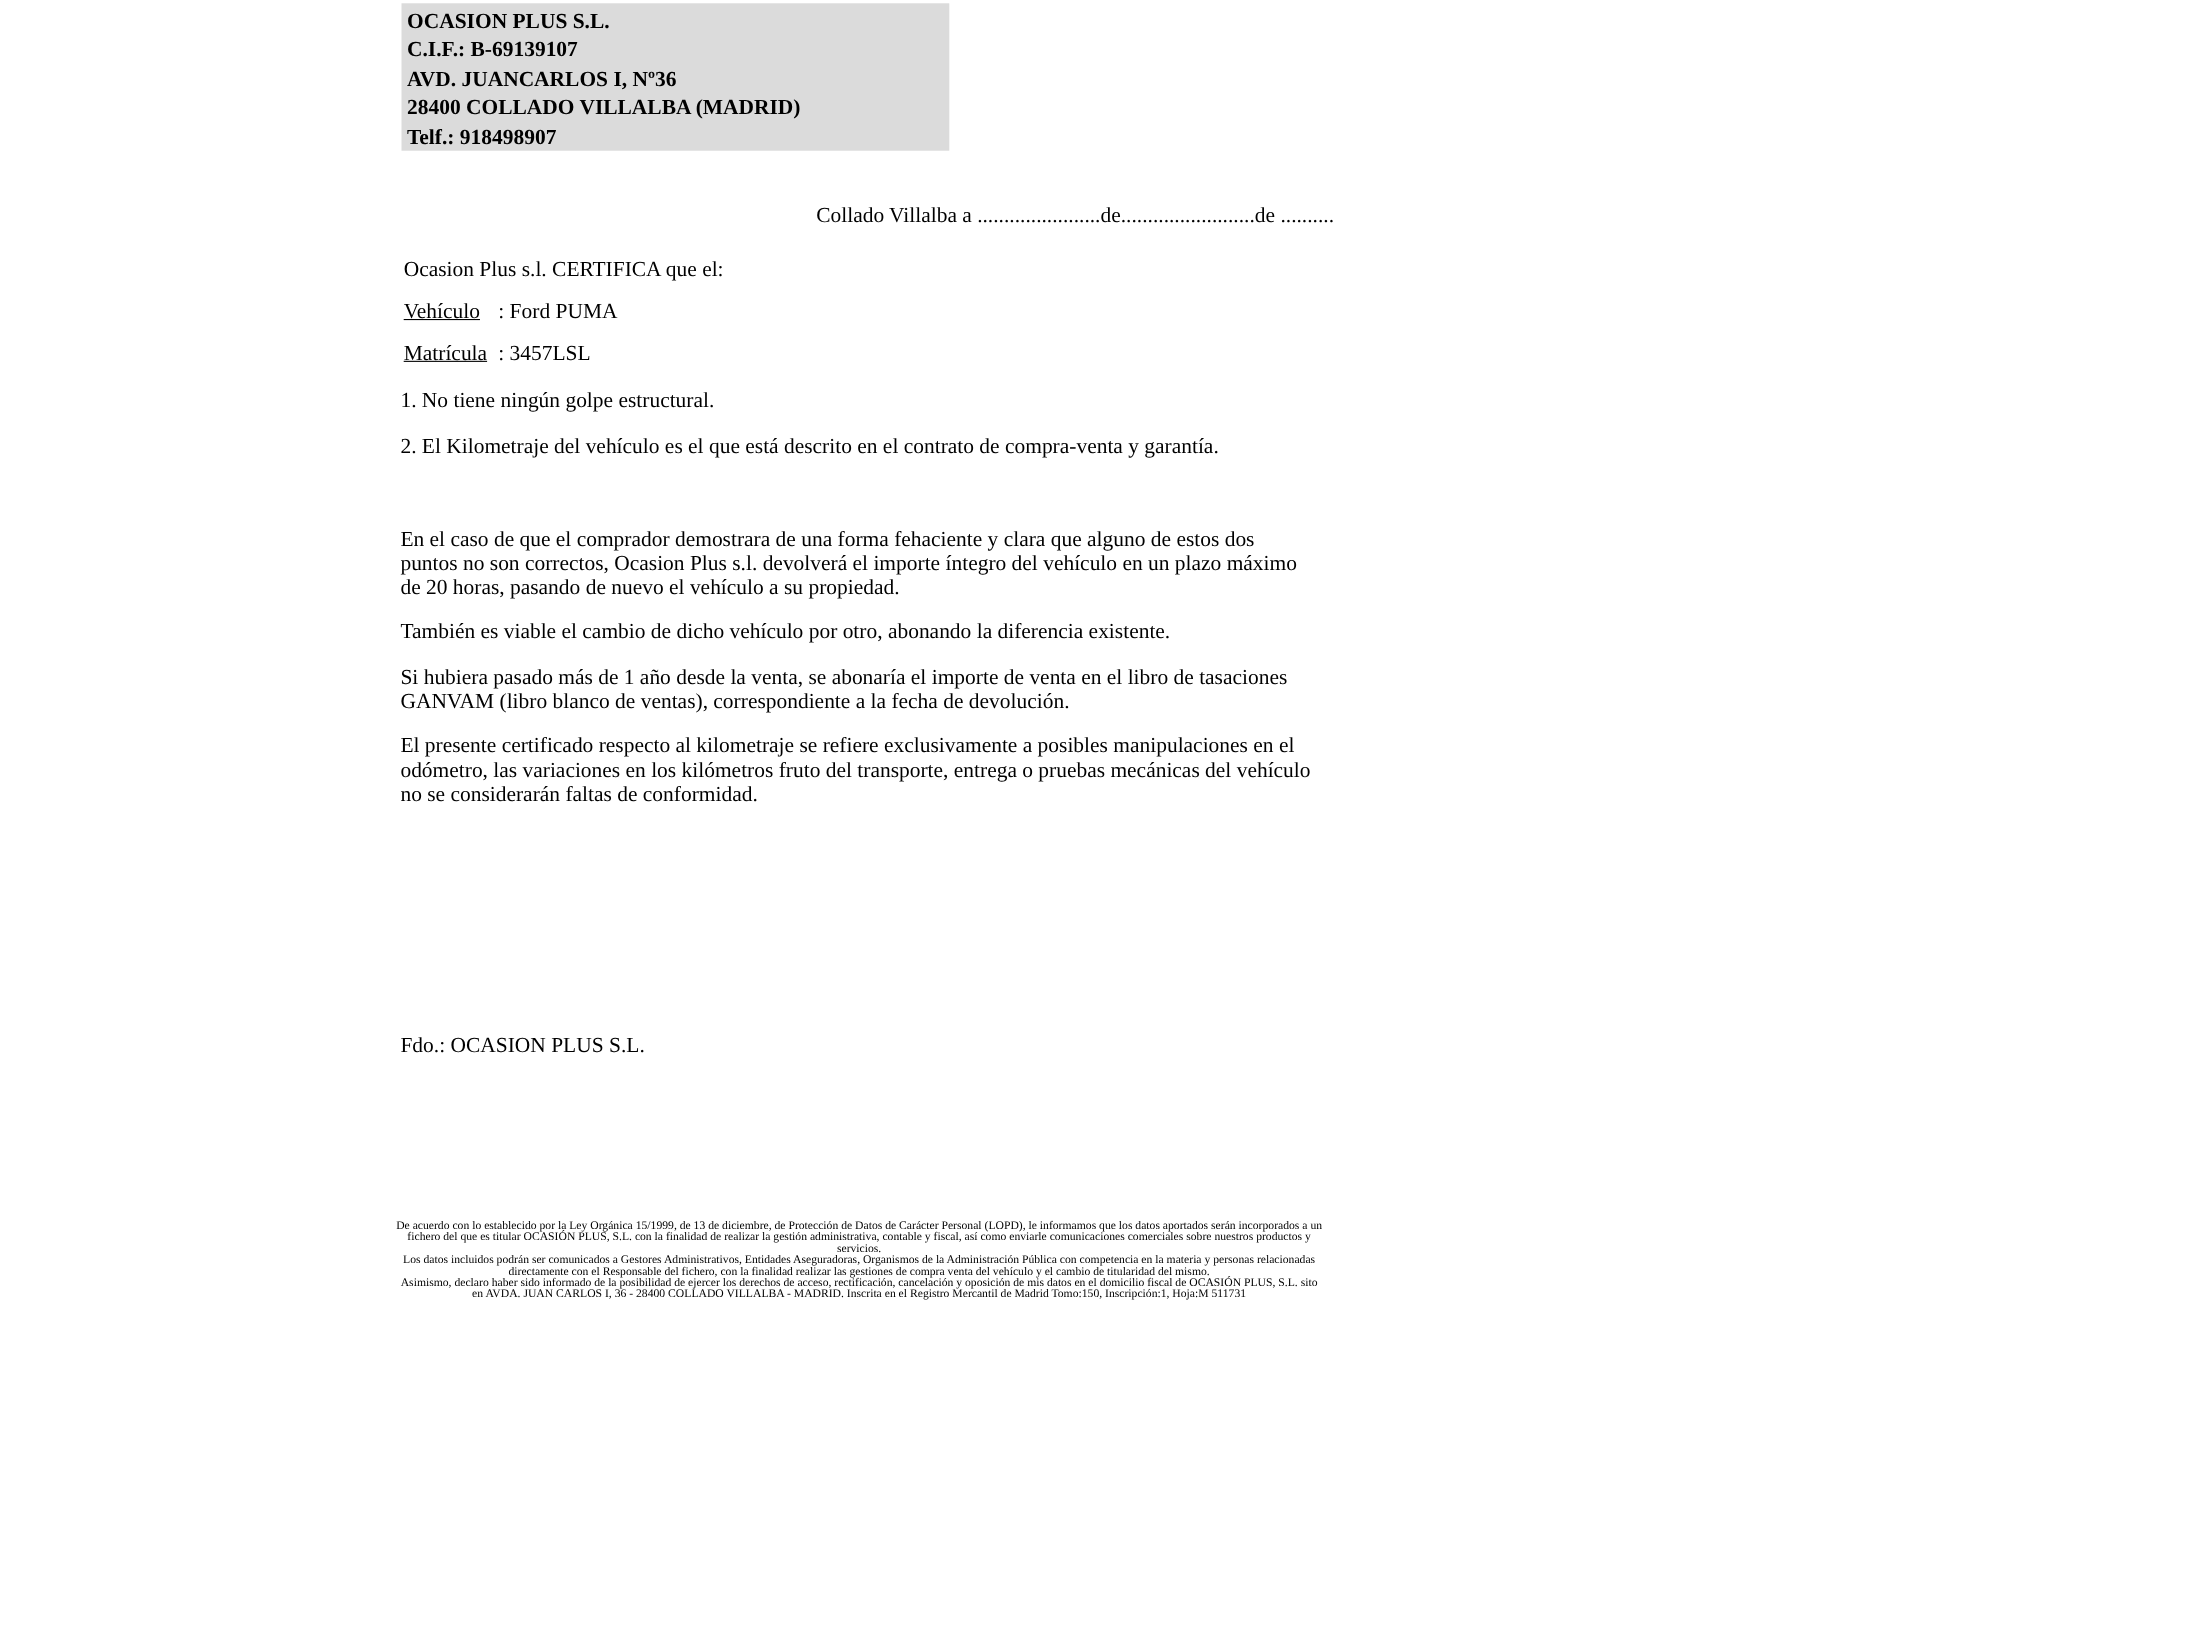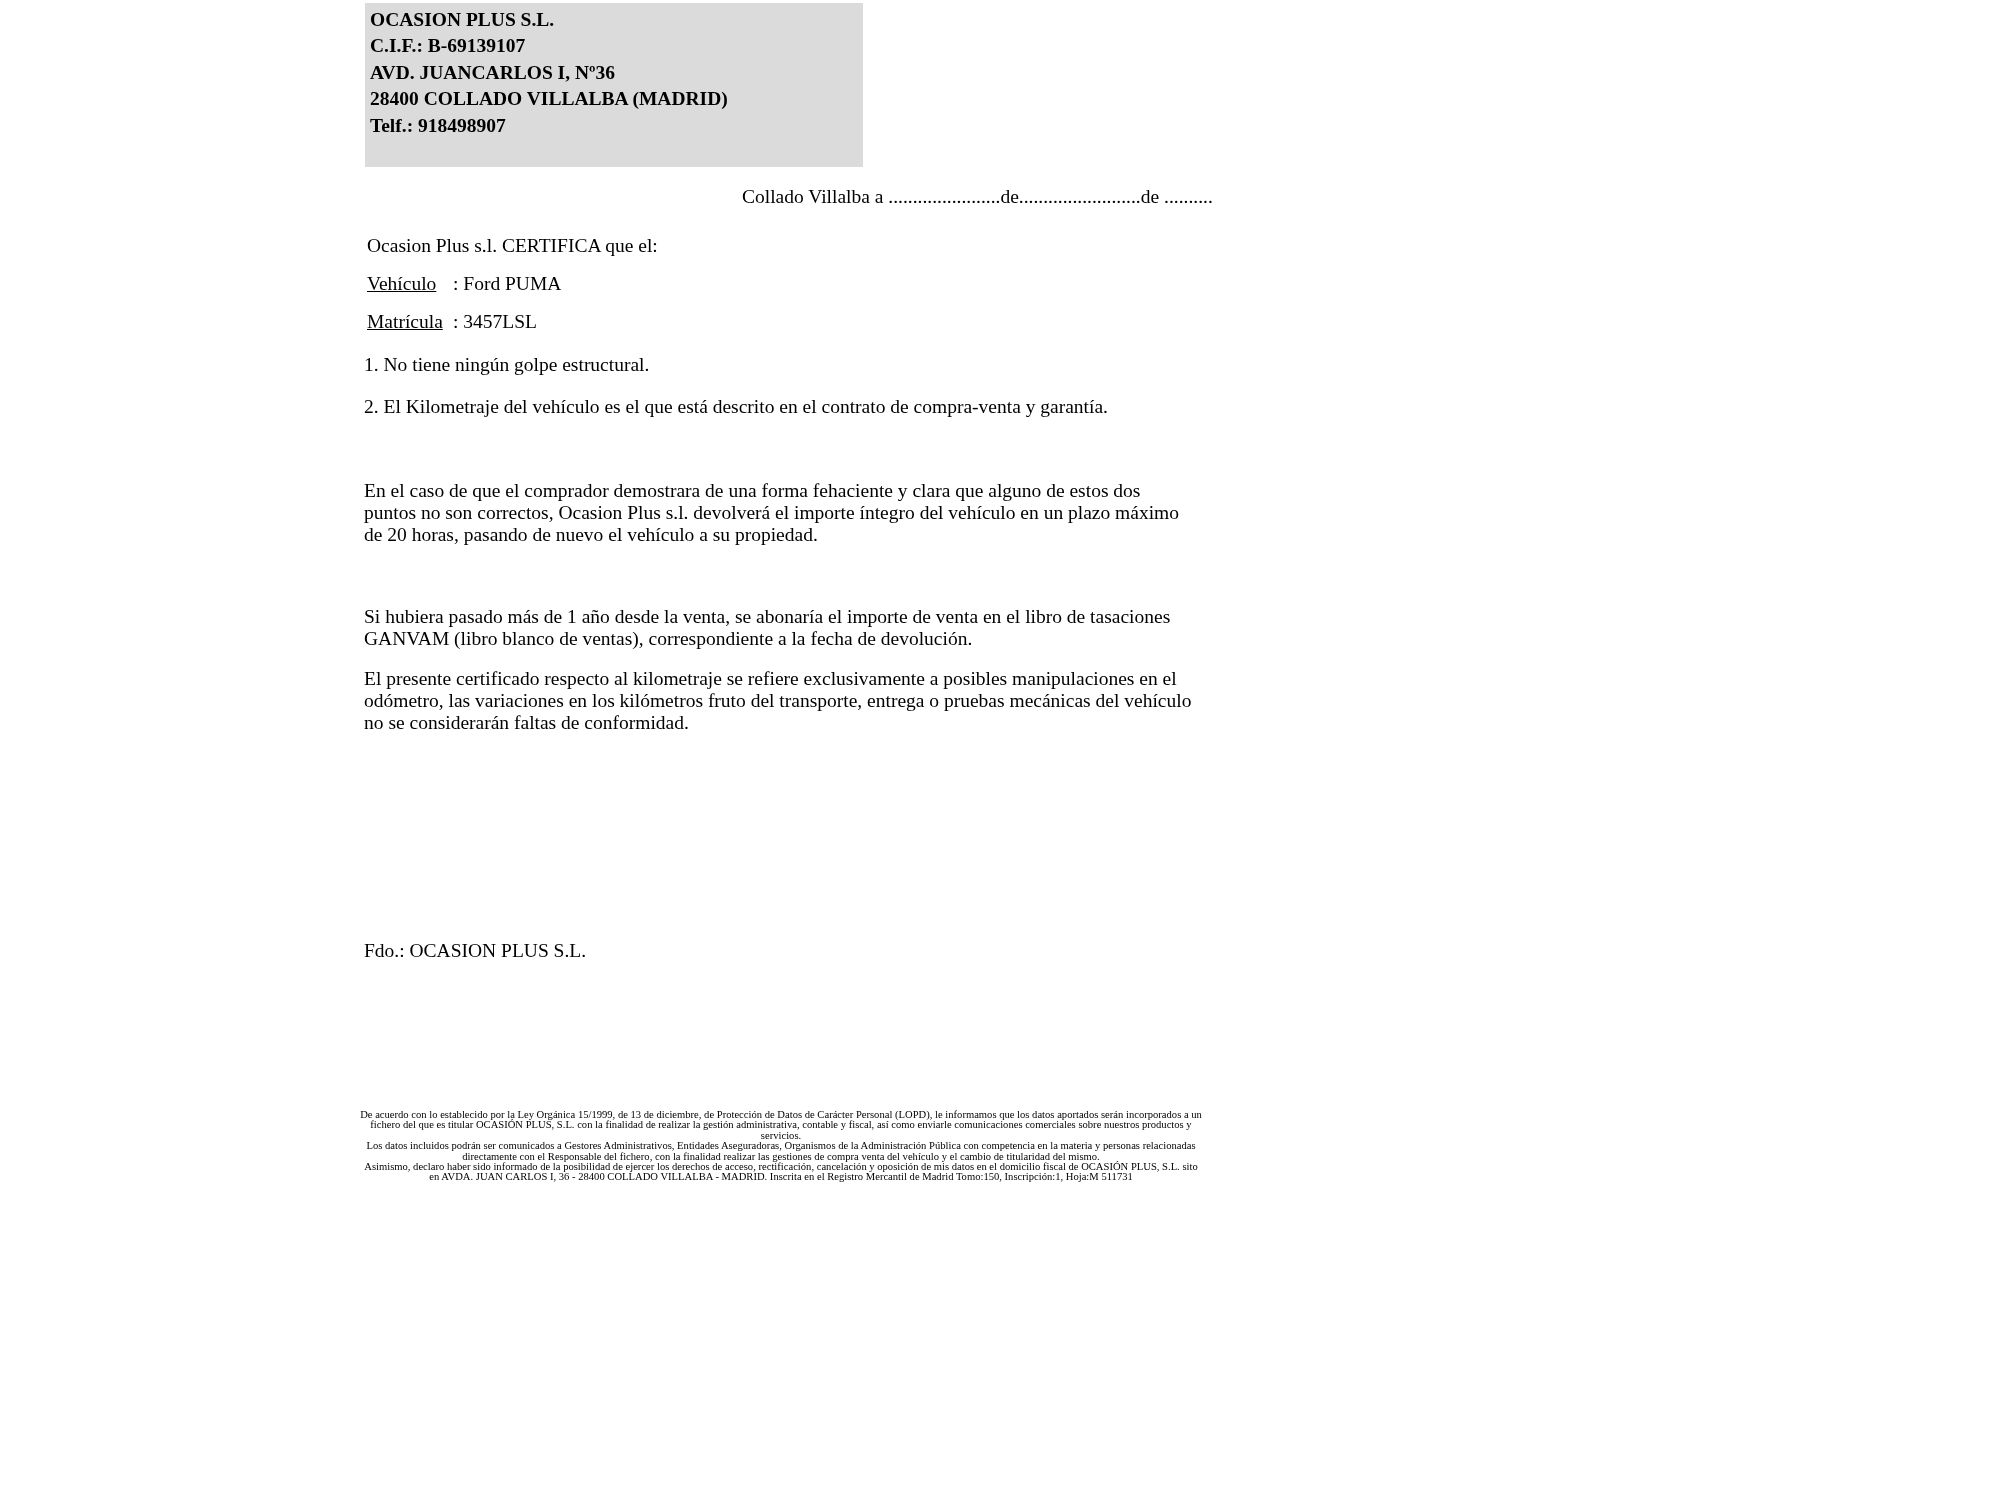--- a/index.html
+++ b/index.html
@@ -15,21 +15,21 @@
   .page {
     position: absolute;
     inset: 0;
     background: #ffffff;
   }
   .letterhead {
     position: absolute;
     left: 365px;
     top: 3px;
     width: 498px;
-    height: 164px;
+    height: 134px;
     background: #dbdbdb;
     padding: 4px 8px 0 5px;
   }
   .letterhead p {
     font-weight: bold;
     font-size: 19.5px;
     line-height: 26.4px;
     white-space: nowrap;
   }
   .date-line {
@@ -96,20 +96,21 @@
   <div class="certify-block">
     <p class="row">Ocasion Plus s.l. CERTIFICA que el:</p>
     <p class="row"><span class="lbl"><span class="u">Vehículo</span></span><span>: Ford PUMA</span></p>
     <p class="row"><span class="lbl"><span class="u">Matrícula</span></span><span>: 3457LSL</span></p>
   </div>
 
   <p class="point point-1">1. No tiene ningún golpe estructural.</p>
   <p class="point point-2">2. El Kilometraje del vehículo es el que está descrito en el contrato de compra-venta y garantía.</p>
 
   <p class="para para-1">En el caso de que el comprador demostrara de una forma fehaciente y clara que alguno de estos dos puntos no son correctos, Ocasion Plus s.l. devolverá el importe íntegro del vehículo en un plazo máximo de 20 horas, pasando de nuevo el vehículo a su propiedad.</p>
+  <p class="para para-2">También es viable el cambio de dicho vehículo por otro, abonando la diferencia existente.</p>
   <p class="para para-3">Si hubiera pasado más de 1 año desde la venta, se abonaría el importe de venta en el libro de tasaciones GANVAM (libro blanco de ventas), correspondiente a la fecha de devolución.</p>
   <p class="para para-4">El presente certificado respecto al kilometraje se refiere exclusivamente a posibles manipulaciones en el odómetro, las variaciones en los kilómetros fruto del transporte, entrega o pruebas mecánicas del vehículo no se considerarán faltas de conformidad.</p>
 
   <p class="signature">Fdo.: OCASION PLUS S.L.</p>
 
   <div class="legal">
     <p>De acuerdo con lo establecido por la Ley Orgánica 15/1999, de 13 de diciembre, de Protección de Datos de Carácter Personal (LOPD), le informamos que los datos aportados serán incorporados a un fichero del que es titular OCASIÓN PLUS, S.L. con la finalidad de realizar la gestión administrativa, contable y fiscal, así como enviarle comunicaciones comerciales sobre nuestros productos y servicios.</p>
     <p>Los datos incluidos podrán ser comunicados a Gestores Administrativos, Entidades Aseguradoras, Organismos de la Administración Pública con competencia en la materia y personas relacionadas directamente con el Responsable del fichero, con la finalidad realizar las gestiones de compra venta del vehículo y el cambio de titularidad del mismo.</p>
     <p>Asimismo, declaro haber sido informado de la posibilidad de ejercer los derechos de acceso, rectificación, cancelación y oposición de mis datos en el domicilio fiscal de OCASIÓN PLUS, S.L. sito en AVDA. JUAN CARLOS I, 36 - 28400 COLLADO VILLALBA - MADRID. Inscrita en el Registro Mercantil de Madrid Tomo:150, Inscripción:1, Hoja:M 511731</p>
   </div>

